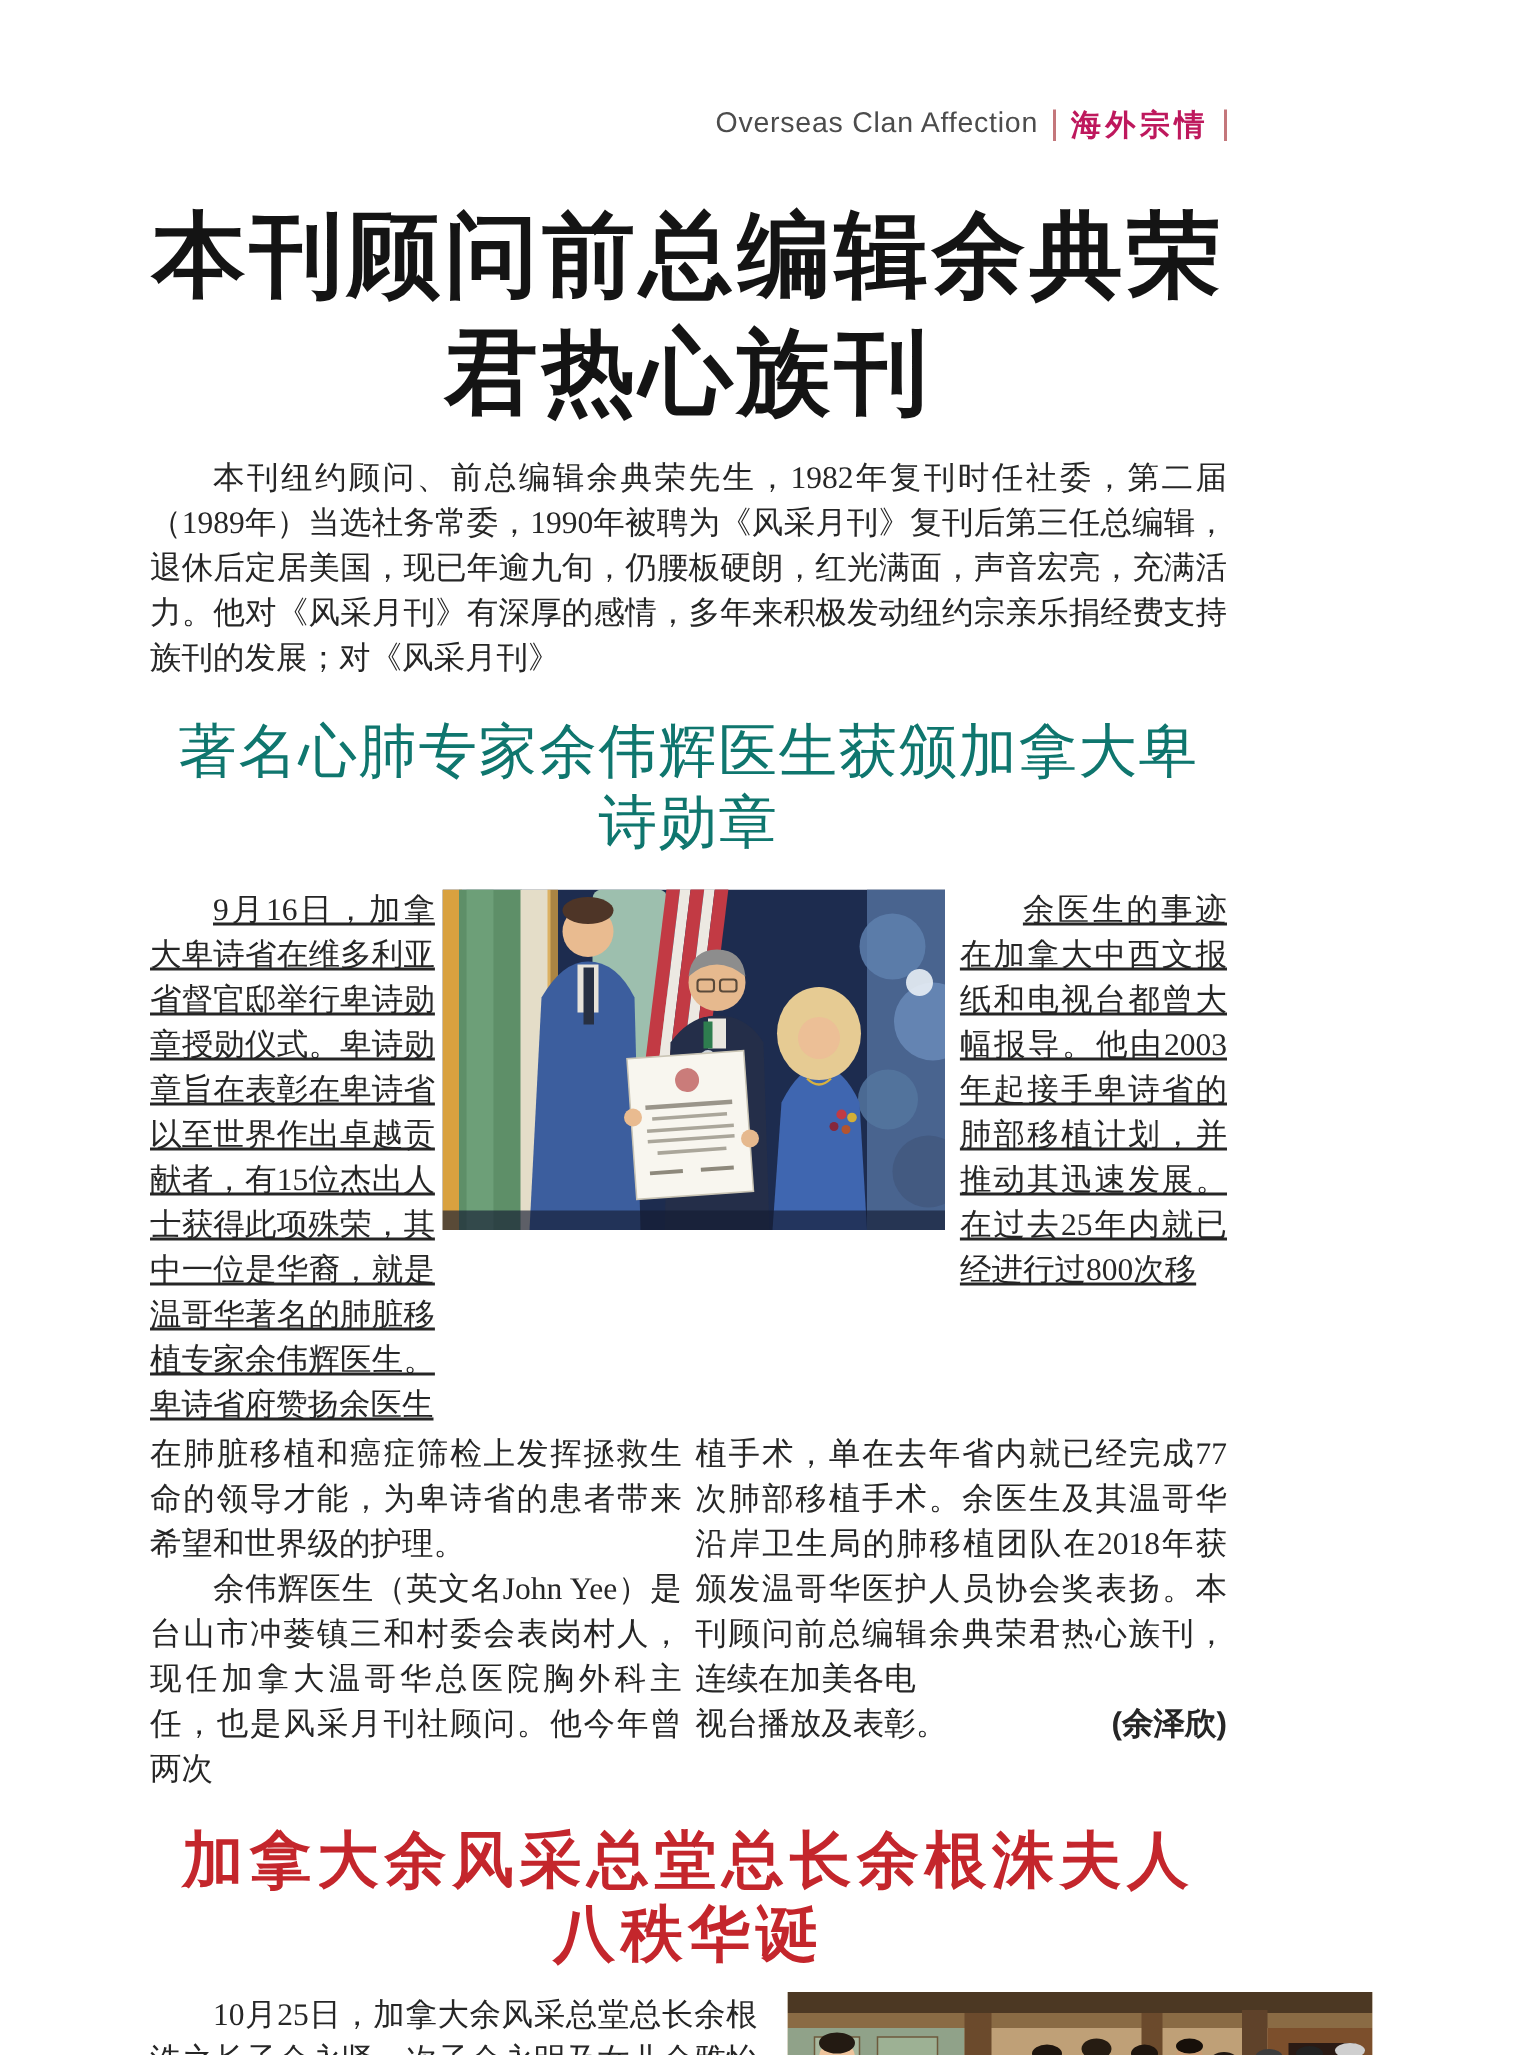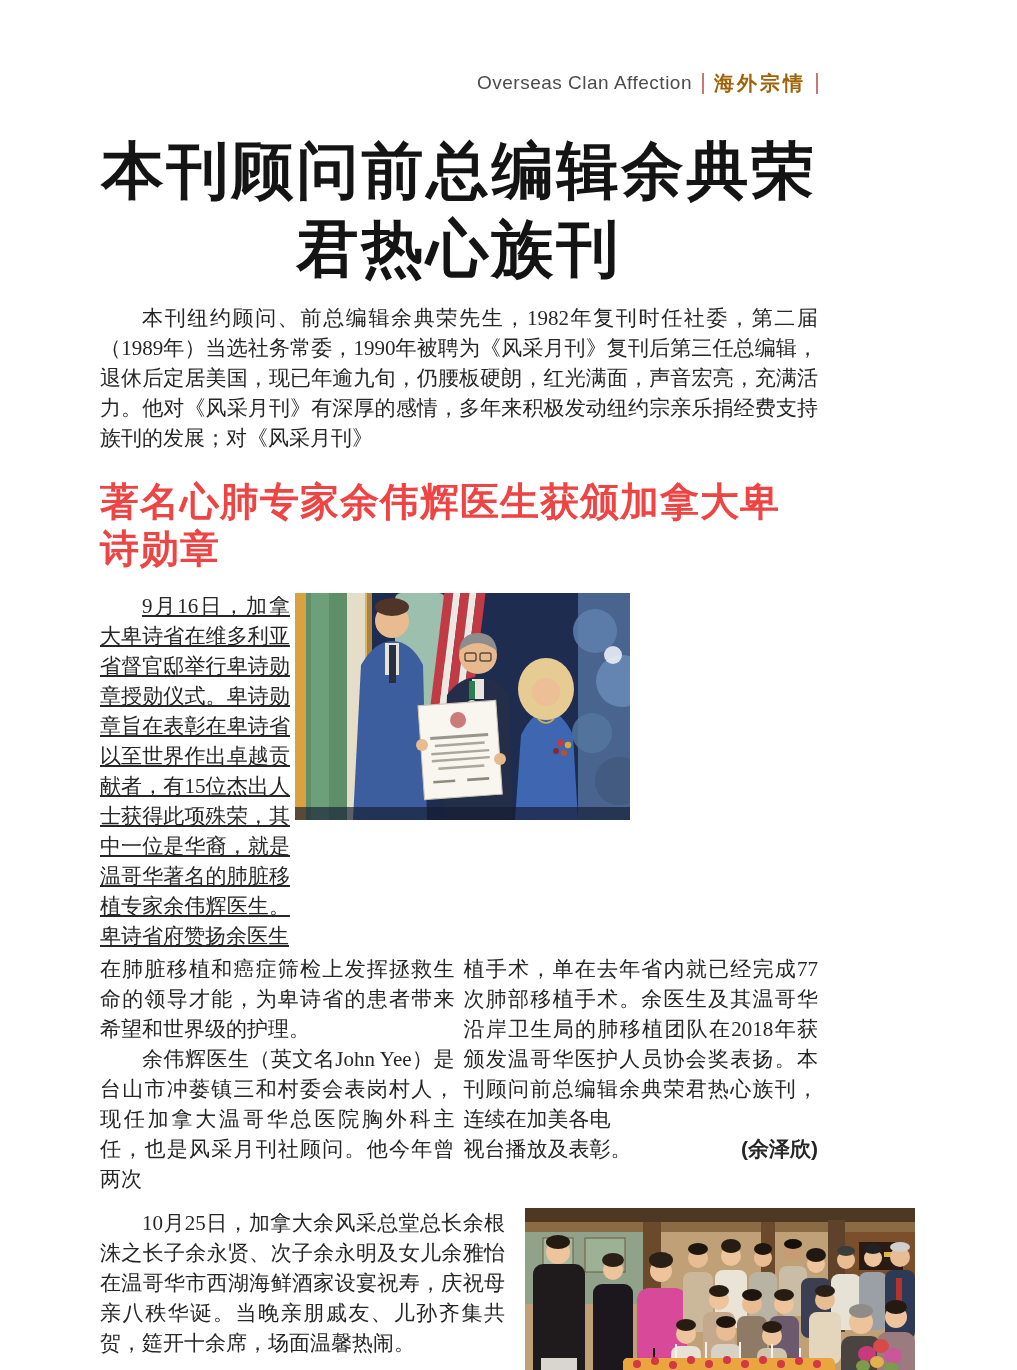--- a/index.html
+++ b/index.html
@@ -6,27 +6,27 @@
   body{
     width:1017px;height:1370px;background:#ffffff;overflow:hidden;
     font-family:"Liberation Serif","DejaVu Serif",serif;color:#262626;
   }
   .page{box-sizing:border-box;width:890px;height:1370px;padding:70px 72px 0 100px;}
 
   
   .hdr{display:flex;justify-content:flex-end;align-items:center;gap:10px;height:26px;}
   .hdr-en{font-family:"Liberation Sans","DejaVu Sans",sans-serif;font-size:19px;color:#4c4c4c;letter-spacing:.5px;}
   .hdr-bar{width:2px;height:21px;background:#c4777b;}
-  .hdr-cn{font-family:"Liberation Sans","DejaVu Sans",sans-serif;font-size:20px;font-weight:700;color:#a16207;letter-spacing:3px;}
+  .hdr-cn{font-family:"Liberation Sans","DejaVu Sans",sans-serif;font-size:20px;font-weight:700;color:#be185d;letter-spacing:3px;}
 
   
   .t1{margin:36px 0 0;text-align:center;font-family:"Liberation Sans","DejaVu Sans",sans-serif;
       font-size:62px;font-weight:900;color:#141414;letter-spacing:3px;line-height:1.25;}
-  .t2{margin:26px 0 0;text-align:left;font-family:"Liberation Sans","DejaVu Sans",sans-serif;
-      font-size:39px;font-weight:700;color:#ef4444;letter-spacing:1px;line-height:1.2;}
+  .t2{margin:26px 0 0;text-align:center;font-family:"Liberation Sans","DejaVu Sans",sans-serif;
+      font-size:39px;font-weight:400;color:#0f766e;letter-spacing:1px;line-height:1.2;}
   .t3{margin:22px 0 0;text-align:center;font-family:"Liberation Sans","DejaVu Sans",sans-serif;
       font-size:41px;font-weight:900;color:#c4262c;letter-spacing:4px;line-height:1.2;}
 
   
   .bt{font-size:21px;line-height:30px;text-align:justify;}
   .bt p{margin:0;}
   .ind{text-indent:2em;}
   .cols{display:flex;gap:9px;margin-top:16px;}
   .cols .col{flex:1;min-width:0;}
   .sig{font-family:"Liberation Sans","DejaVu Sans",sans-serif;font-weight:700;text-align:right;font-size:21px;}
@@ -136,38 +136,40 @@
           <path d="M243 126 Q251 134 259 126" stroke="#d9b23e" stroke-width="1.6" fill="none"></path>
           <circle cx="266" cy="150" r="3.4" fill="#c13b44"></circle>
           <circle cx="273" cy="152" r="3.2" fill="#d4af37"></circle>
           <circle cx="261" cy="158" r="3" fill="#86273b"></circle>
           <circle cx="269" cy="160" r="3" fill="#b3542f"></circle>
         </g>
         <rect y="214" width="335" height="13" fill="#141c33" opacity=".65"></rect>
       </svg>
 
       <div class="rcol">
+        <p class="ind">余医生的事迹在加拿大中西文报纸和电视台都曾大幅报导。他由2003年起接手卑诗省的肺部移植计划，并推动其迅速发展。在过去25年内就已经进行过800次移</p>
       </div>
     </div>
     <div class="a2bot bt">
       <div class="col">
         <p>在肺脏移植和癌症筛检上发挥拯救生命的领导才能，为卑诗省的患者带来希望和世界级的护理。</p>
         <p class="ind">余伟辉医生（英文名John Yee）是台山市冲蒌镇三和村委会表岗村人，现任加拿大温哥华总医院胸外科主任，也是风采月刊社顾问。他今年曾两次</p>
       </div>
       <div class="col">
         <p>植手术，单在去年省内就已经完成77次肺部移植手术。余医生及其温哥华沿岸卫生局的肺移植团队在2018年获颁发温哥华医护人员协会奖表扬。本刊顾问前总编辑余典荣君热心族刊，连续在加美各电</p>
         <div class="sigrow">
           <span class="tail">视台播放及表彰。</span>
           <span class="sig">(余泽欣)</span>
         </div>
       </div>
     </div>
   </div>
 
   <div>
+    <h2 class="t3">加拿大余风采总堂总长余根洙夫人八秩华诞</h2>
     <div class="a3 bt">
       <div class="lcol">
         <p class="ind">10月25日，加拿大余风采总堂总长余根洙之长子余永贤、次子余永明及女儿余雅怡在温哥华市西湖海鲜酒家设宴祝寿，庆祝母亲八秩华诞。当晚亲朋戚友、儿孙齐集共贺，筵开十余席，场面温馨热闹。</p>
 
       </div>
       <div class="rblock">
 
         <svg class="photo2" viewBox="0 0 390 223" role="img">
           <rect width="390" height="223" fill="#bfa077"></rect>
           <rect width="390" height="14" fill="#4c3823"></rect>

